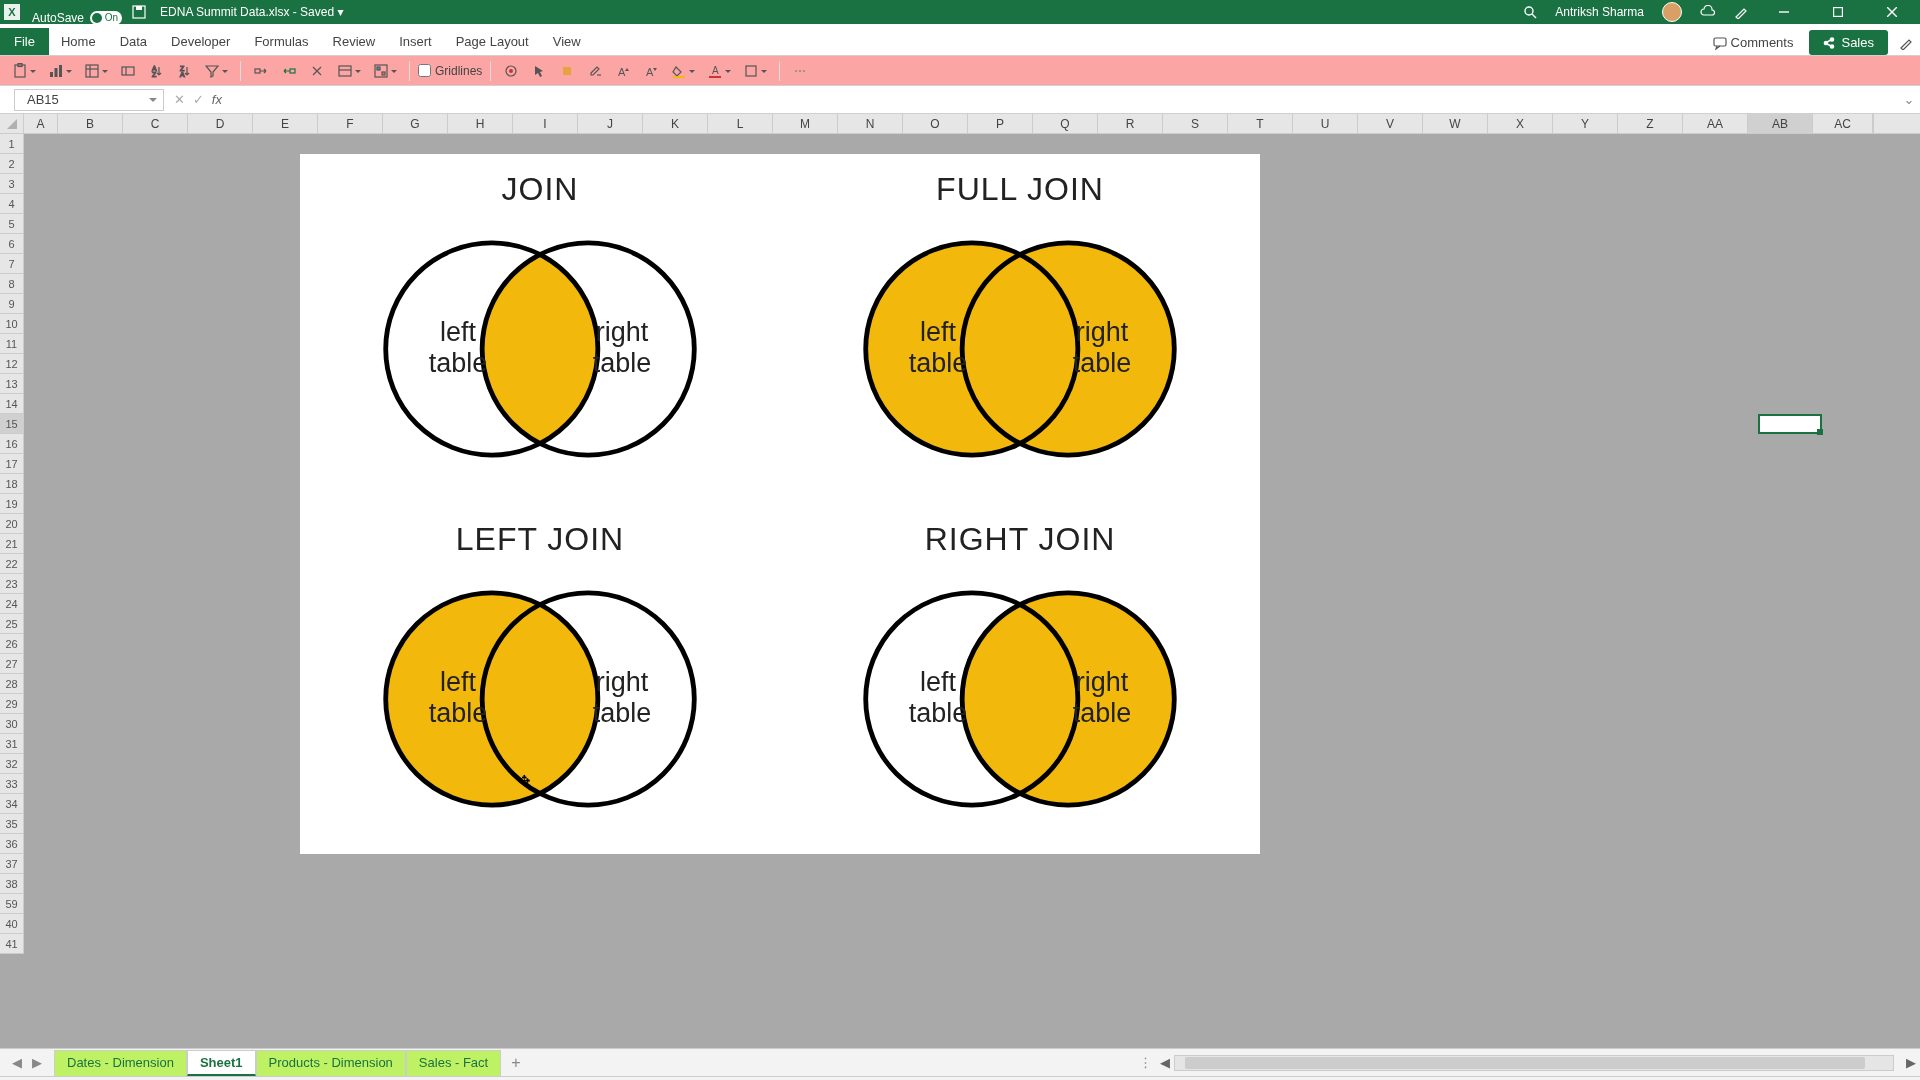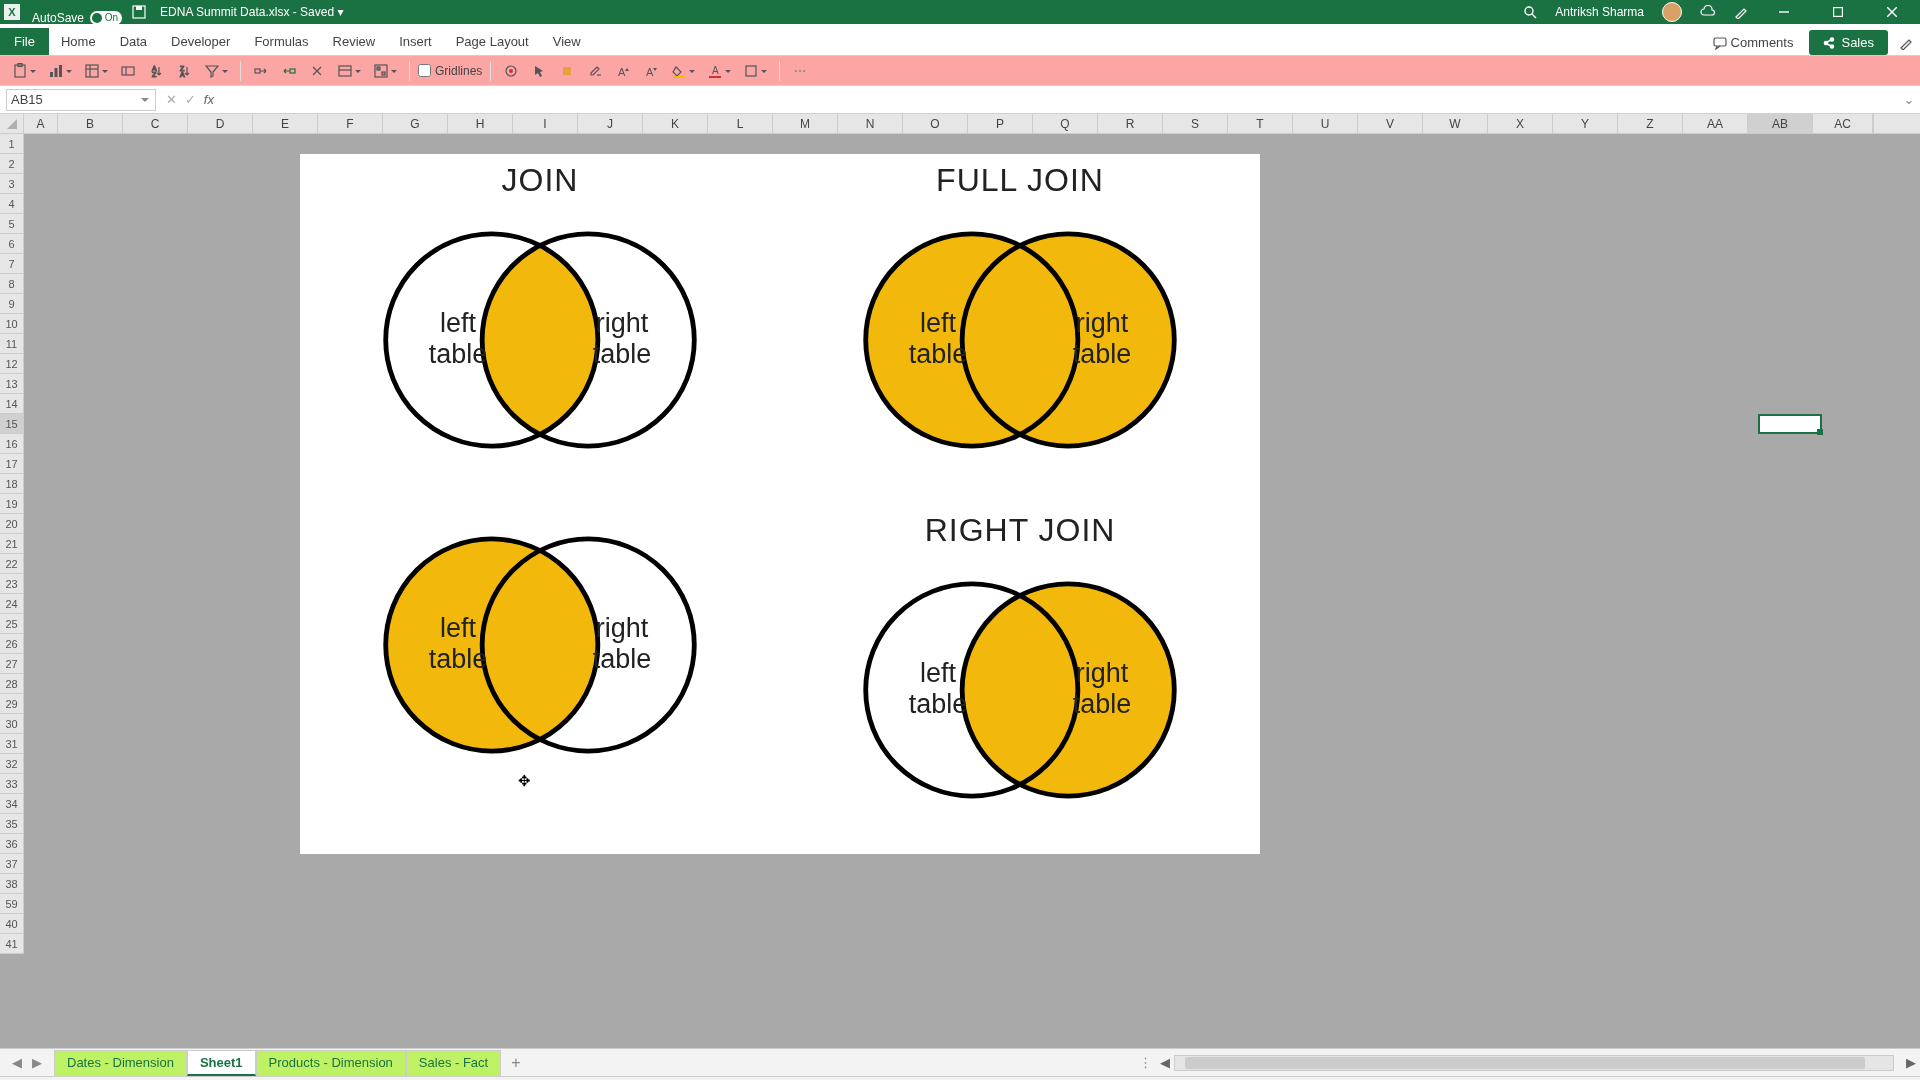--- a/index.html
+++ b/index.html
@@ -31,21 +31,21 @@
 .quicktoolbar { height: 30px; background: #fca5a5; display: flex; align-items: center; gap: 4px; padding: 0 8px; border-bottom: 1px solid #d0d0d0; font-size: 12px; }
 .quicktoolbar .qtbtn { width: 24px; height: 22px; display: flex; align-items: center; justify-content: center; color: #555; border-radius: 3px; cursor: pointer; position: relative; }
 .quicktoolbar .qtbtn.withdrop::after { content: ""; position: absolute; right: -4px; top: 50%; border: 3px solid transparent; border-top-color: #555; transform: translateY(-1px); }
 .quicktoolbar .qtbtn.withdrop { margin-right: 8px; }
 .quicktoolbar .sep { width: 1px; height: 20px; background: #ddd; margin: 0 4px; }
 .quicktoolbar .gridlines-check { display: flex; align-items: center; gap: 4px; color: #444; }
 .quicktoolbar .gridlines-check input { width: 13px; height: 13px; }
 
 
 .formulabar { height: 28px; background: #fff; display: flex; align-items: center; border-bottom: 1px solid #d0d0d0; font-size: 13px; }
-.namebox { width: 150px; height: 22px; border: 1px solid #ccc; margin-left: 6px; display: flex; align-items: center; padding: 0 4px; position: relative; color: #444; }
+.namebox { width: 150px; height: 22px; border: 1px solid #ccc; margin-left: 14px; display: flex; align-items: center; padding: 0 12px; position: relative; color: #444; }
 .namebox::after { content: ""; position: absolute; right: 6px; top: 50%; border: 4px solid transparent; border-top-color: #888; transform: translateY(-2px); }
 .fb-icons { display: flex; align-items: center; gap: 8px; padding: 0 10px; color: #aaa; }
 .fb-fx { font-style: italic; color: #666; margin-right: 6px; }
 .fb-input { flex: 1; height: 22px; border: none; padding: 0 6px; color: #333; }
 .fb-expand { width: 22px; color: #888; text-align: center; }
 
 
 .colheaders { height: 20px; display: flex; background: #e6e6e6; font-size: 12px; color: #444; border-bottom: 1px solid #ccc; }
 .rowhead-spacer { width: 24px; border-right: 1px solid #ccc; background: #e6e6e6; display: flex; align-items: center; justify-content: center; }
 .colhead { border-right: 1px solid #ccc; display: flex; align-items: center; justify-content: center; }
@@ -60,21 +60,21 @@
 .active-cell { position: absolute; border: 2px solid #1a7243; background: #fff; }
 .active-cell::after { content: ""; position: absolute; right: -3px; bottom: -3px; width: 6px; height: 6px; background: #1a7243; }
 
 
 .venn-image { position: absolute; left: 300px; top: 20px; width: 960px; height: 700px; background: #fff; }
 .venn-quad { position: absolute; width: 480px; height: 350px; }
 .venn-quad.tl { left: 0; top: 0; }
 .venn-quad.tr { right: 0; top: 0; }
 .venn-quad.bl { left: 0; bottom: 0; }
 .venn-quad.br { right: 0; bottom: 0; }
-.venn-title { text-align: center; font-size: 32px; color: #222; font-weight: 500; margin-top: 8px; letter-spacing: 1px; }
+.venn-title { text-align: center; font-size: 32px; color: #222; font-weight: 500; margin-top: 17px; letter-spacing: 1px; }
 .venn-svg { display: block; margin: 6px auto 0; }
 .venn-label { font-size: 28px; fill: #222; text-anchor: middle; }
 
 .cursor-move { position: absolute; font-size: 15px; color: #000; }
 
 
 .sheetbar { height: 28px; background: #f3f3f3; display: flex; align-items: center; border-top: 1px solid #ccc; font-size: 13px; }
 .sheetnav { display: flex; gap: 2px; padding: 0 8px; color: #888; }
 .sheetnav span { cursor: pointer; padding: 2px 4px; }
 .sheettab { padding: 4px 12px; border: 1px solid #ccc; border-bottom: none; background: #bef264; color: #1a7243; cursor: pointer; }
@@ -455,20 +455,21 @@
     <path d="M200 42 A110 110 0 0 1 200 238 A110 110 0 0 1 200 42 Z" fill="#f2b90c"></path>
     <circle cx="150" cy="140" r="110" fill="none" stroke="#000" stroke-width="5"></circle>
     <circle cx="250" cy="140" r="110" fill="none" stroke="#000" stroke-width="5"></circle>
     <text class="venn-label" x="115" y="132">left</text>
     <text class="venn-label" x="115" y="164">table</text>
     <text class="venn-label" x="285" y="132">right</text>
     <text class="venn-label" x="285" y="164">table</text>
   </svg>
       </div>
       <div class="venn-quad bl">
+        <div class="venn-title">LEFT JOIN</div>
         <svg class="venn-svg" width="400" height="270" viewBox="0 0 400 280">
     <circle cx="150" cy="140" r="110" fill="#f2b90c"></circle>
     <circle cx="250" cy="140" r="110" fill="#fff"></circle>
     <path d="M200 42 A110 110 0 0 1 200 238 A110 110 0 0 1 200 42 Z" fill="#f2b90c"></path>
     <circle cx="150" cy="140" r="110" fill="none" stroke="#000" stroke-width="5"></circle>
     <circle cx="250" cy="140" r="110" fill="none" stroke="#000" stroke-width="5"></circle>
     <text class="venn-label" x="115" y="132">left</text>
     <text class="venn-label" x="115" y="164">table</text>
     <text class="venn-label" x="285" y="132">right</text>
     <text class="venn-label" x="285" y="164">table</text>

